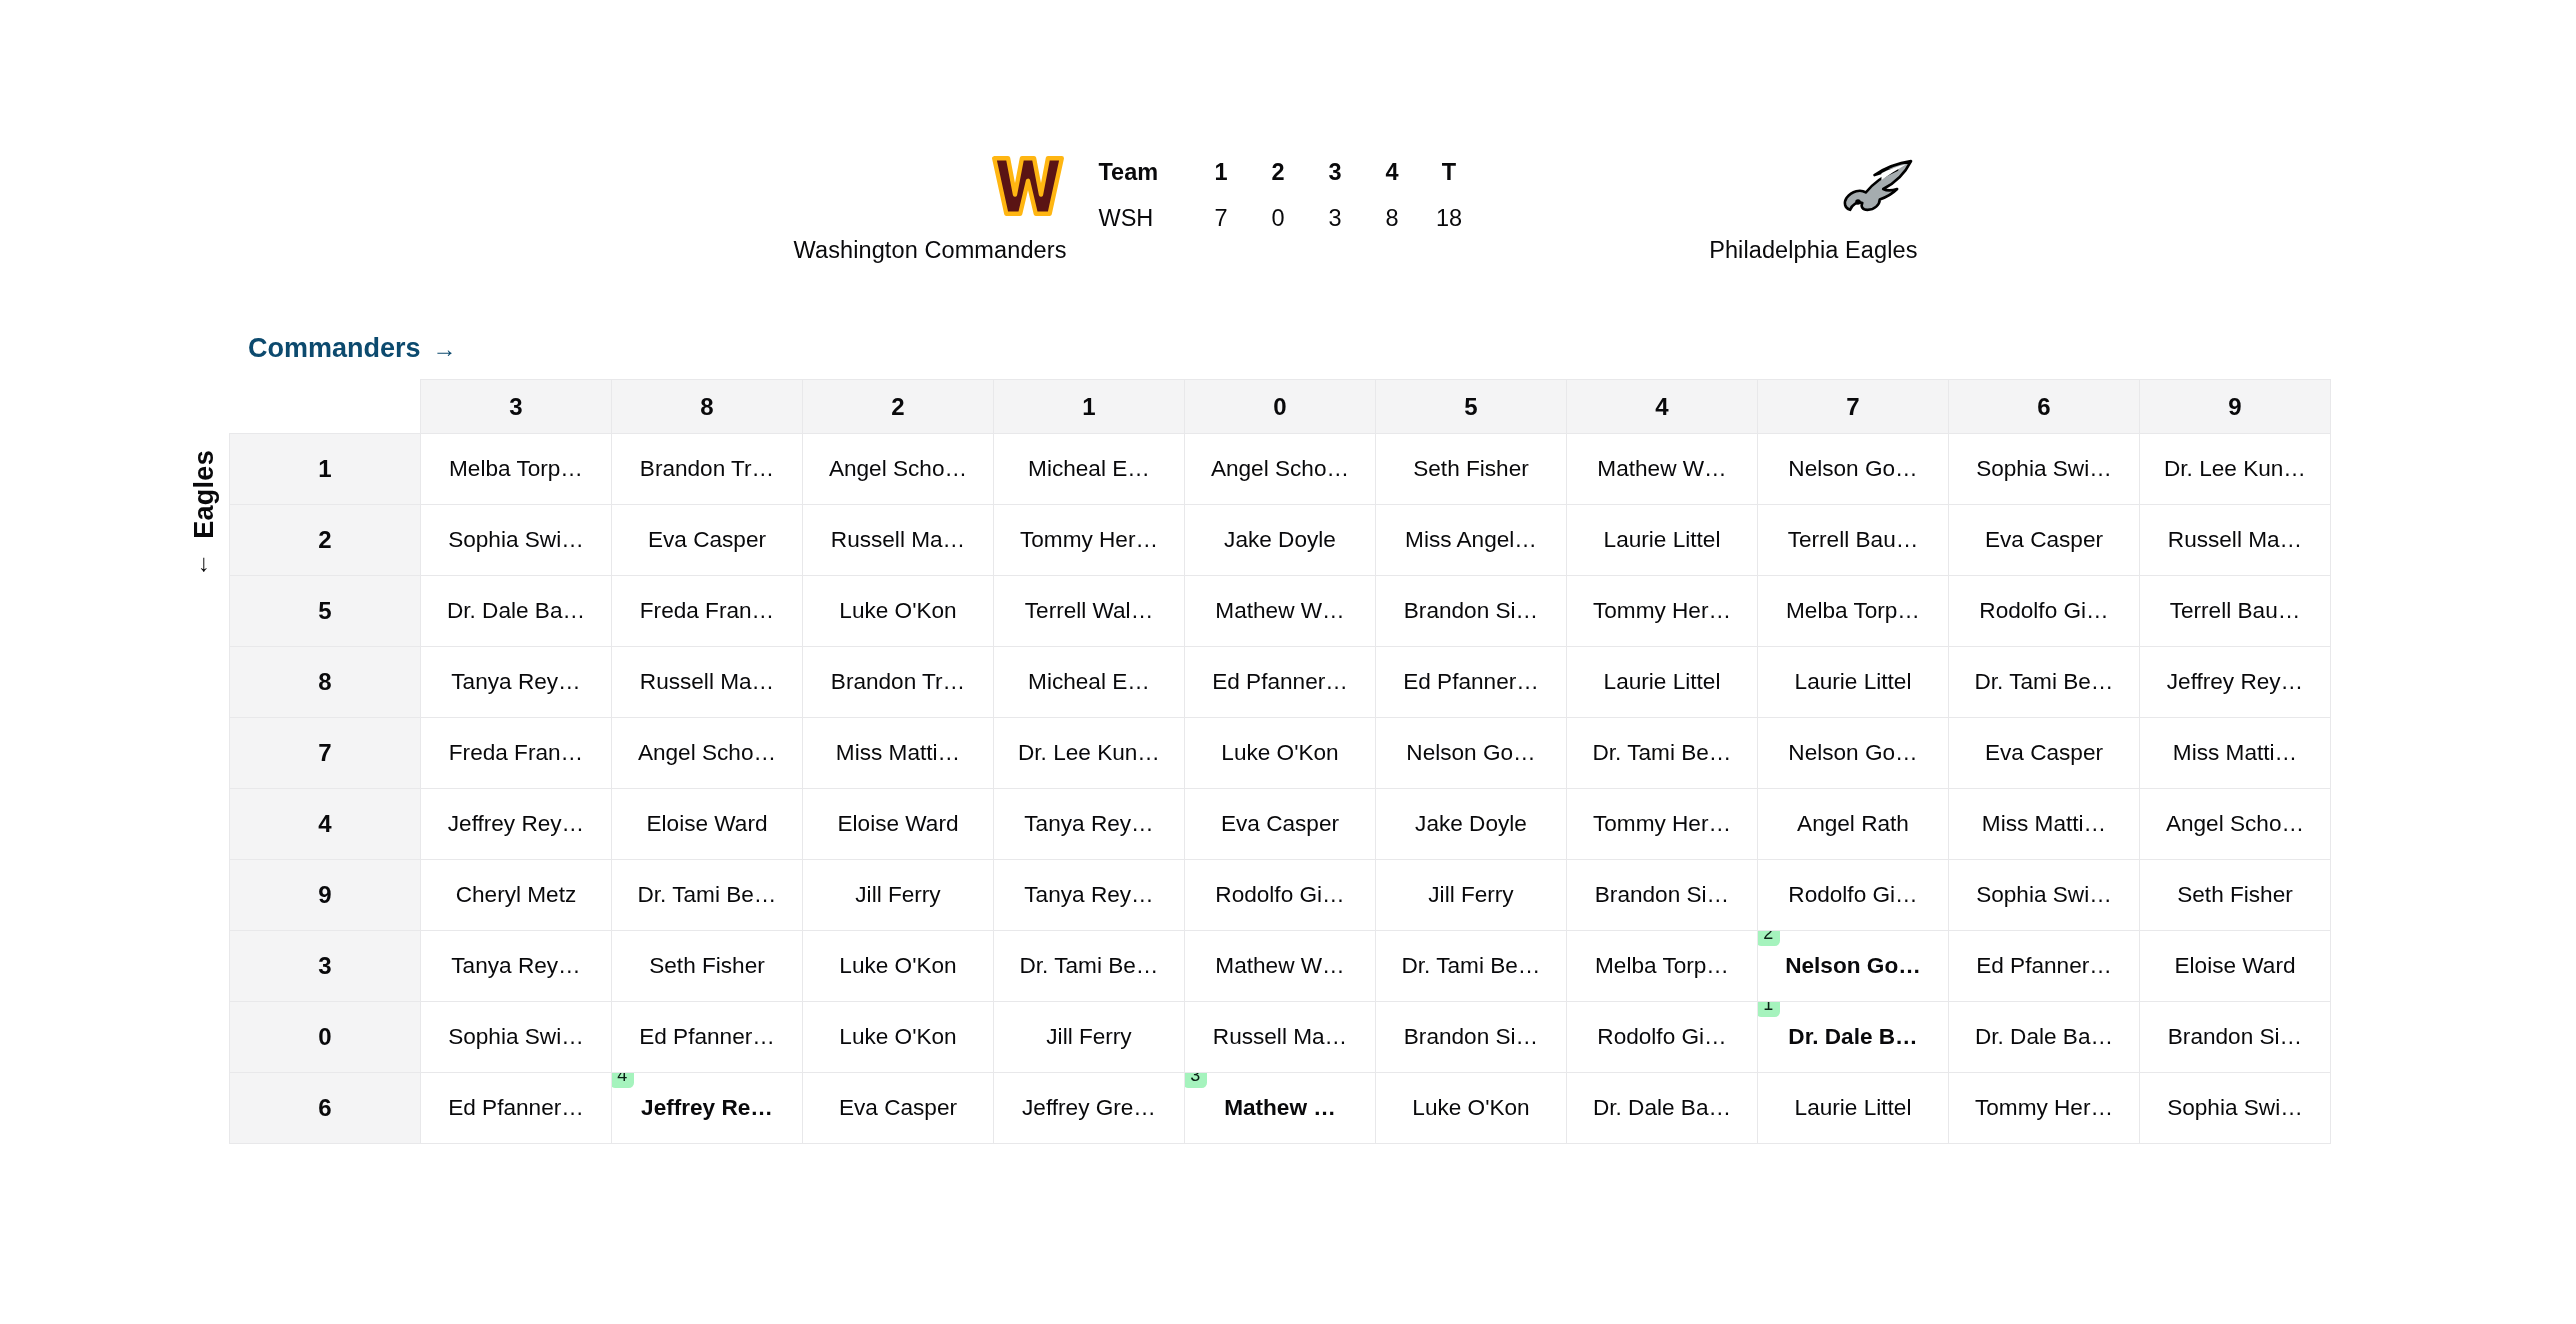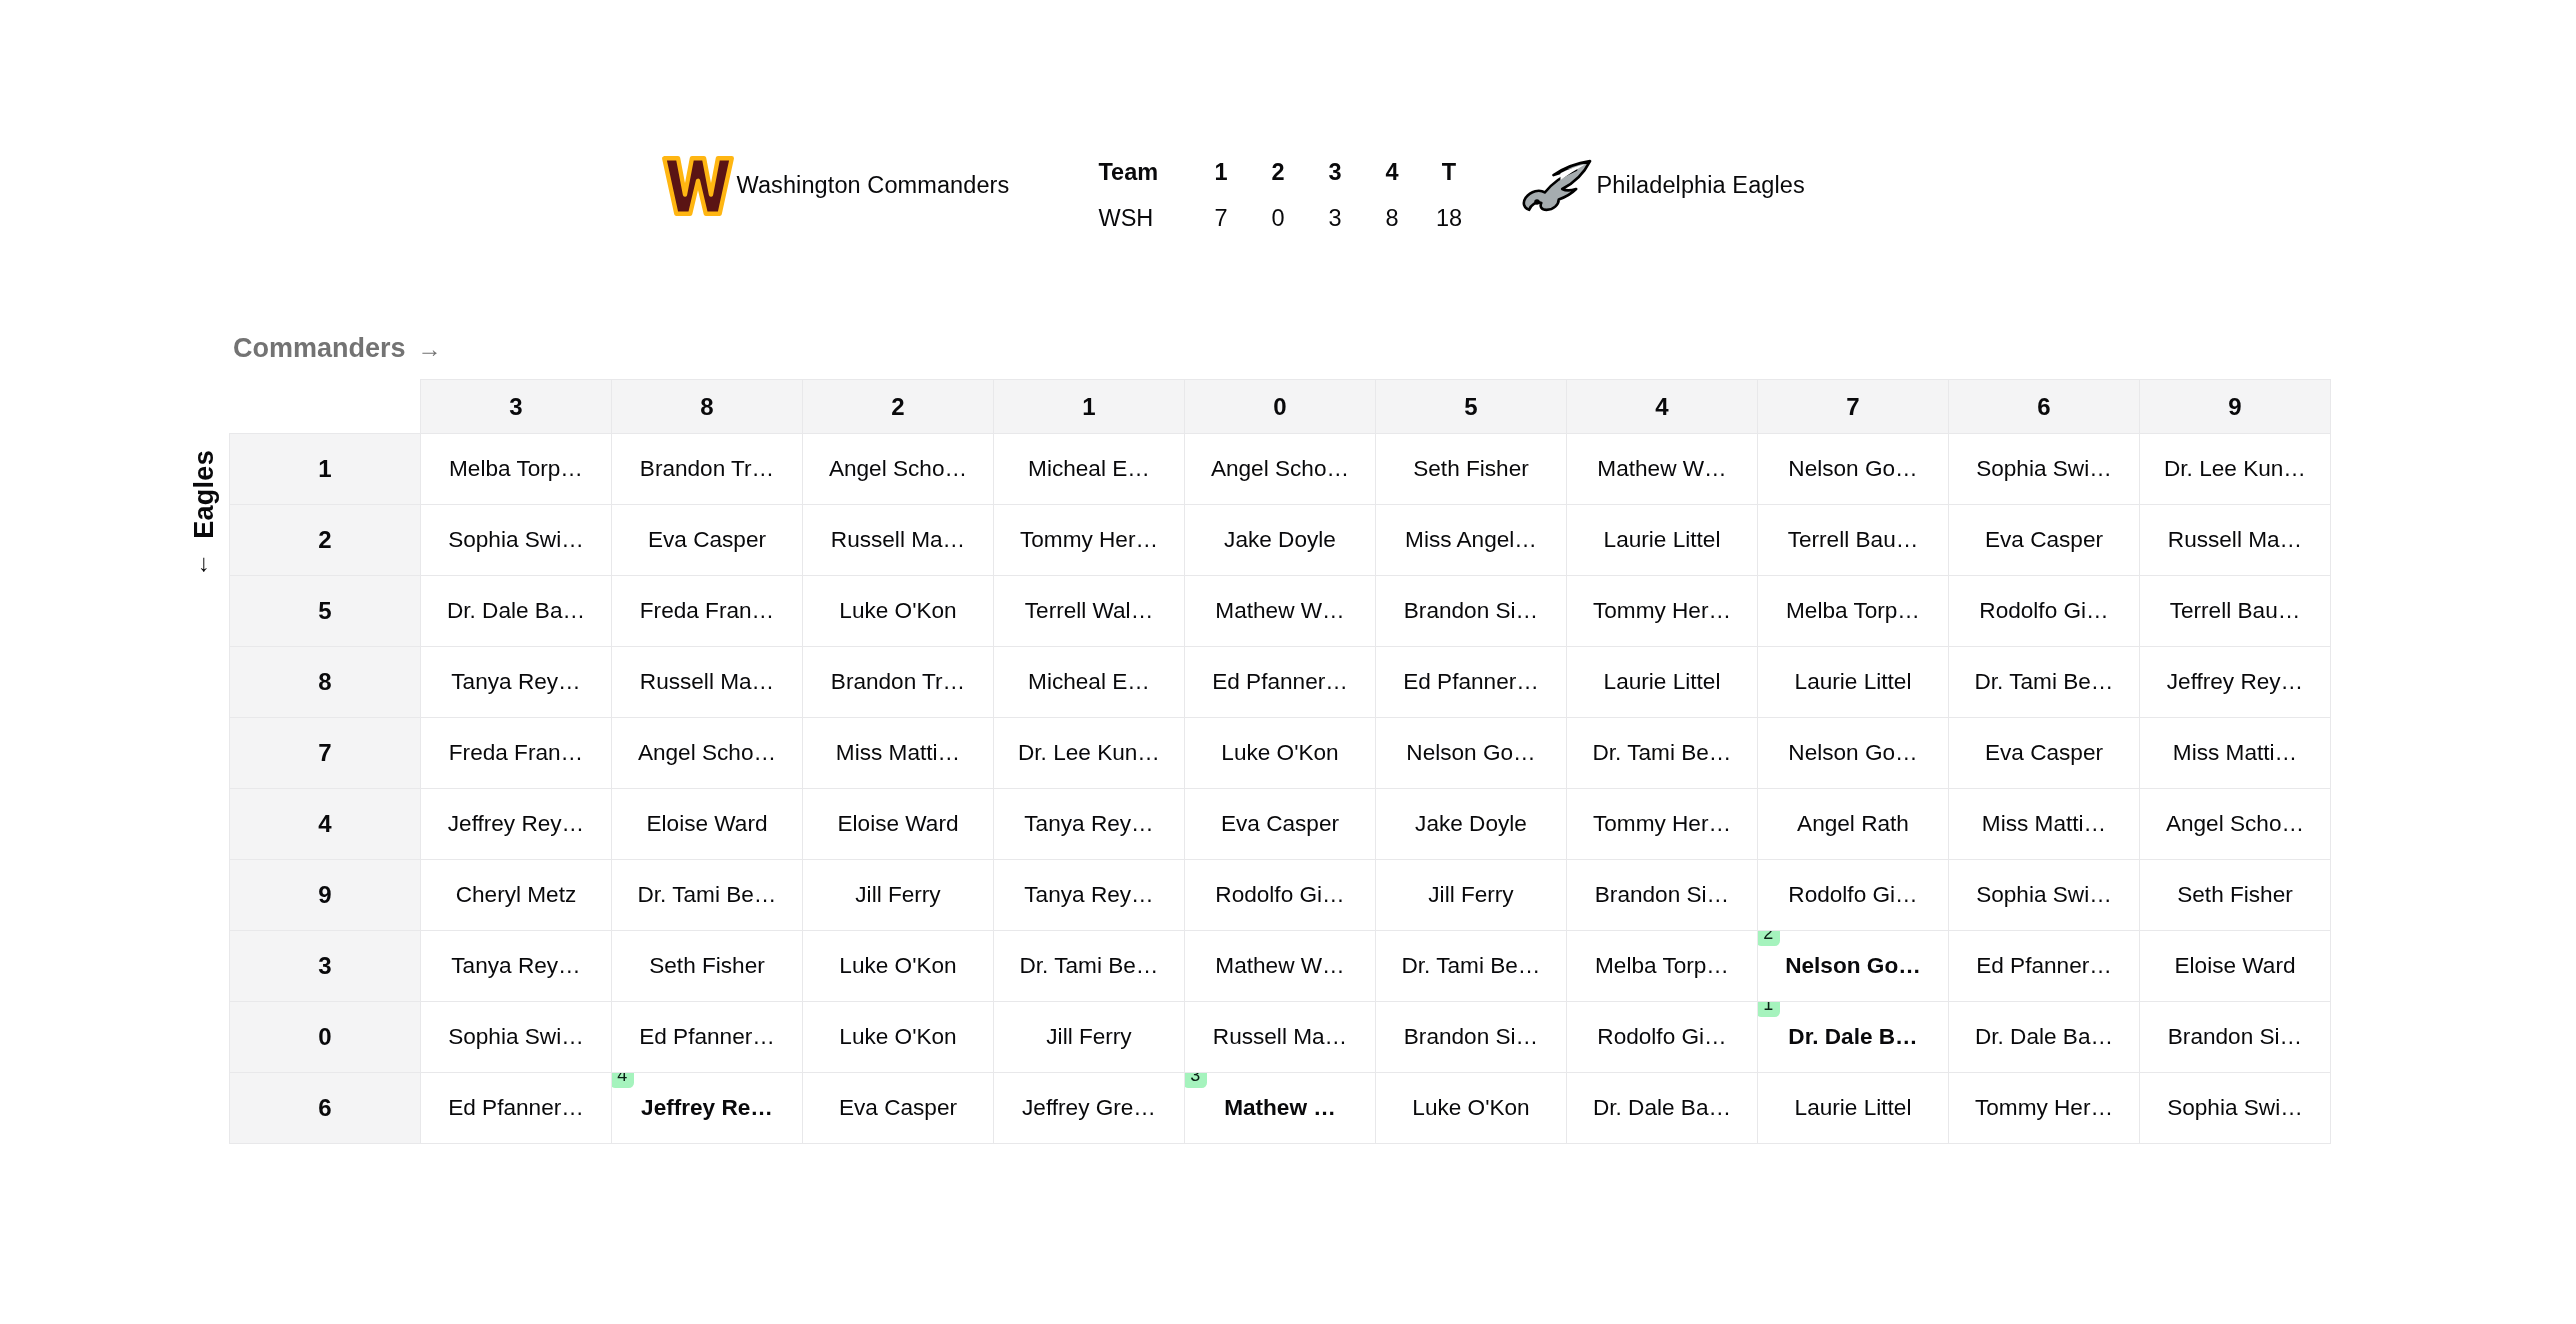--- a/index.html
+++ b/index.html
@@ -26,22 +26,23 @@
     top: 148px;
     width: 2576px;
     display: flex;
     justify-content: center;
     align-items: flex-start;
     gap: 0;
   }
   .team-block {
     width: 408px;
     display: flex;
-    flex-direction: row;
-    align-items: center;
+    flex-direction: column;
+    align-items: flex-end;
+    gap: 14px;
   }
   .team-logo {
     height: 75px;
     display: flex;
     align-items: center;
     justify-content: center;
   }
   .team-name {
     font-size: 23.5px;
     font-weight: 400;
@@ -80,25 +81,25 @@
   
   .grid-section {
     position: absolute;
     left: 233px;
     top: 330px;
   }
   .axis-top-title {
     display: flex;
     align-items: center;
     gap: 12px;
-    margin-left: 0px;
+    margin-left: 15px;
     margin-bottom: 12px;
     font-size: 27px;
     font-weight: bold;
-    color: #737373;
+    color: #0c4a6e;
     height: 37px;
   }
   .axis-top-title .arrow {
     font-size: 24px;
     font-weight: 400;
     line-height: 1;
     position: relative;
     top: 0.9px;
   }
 

